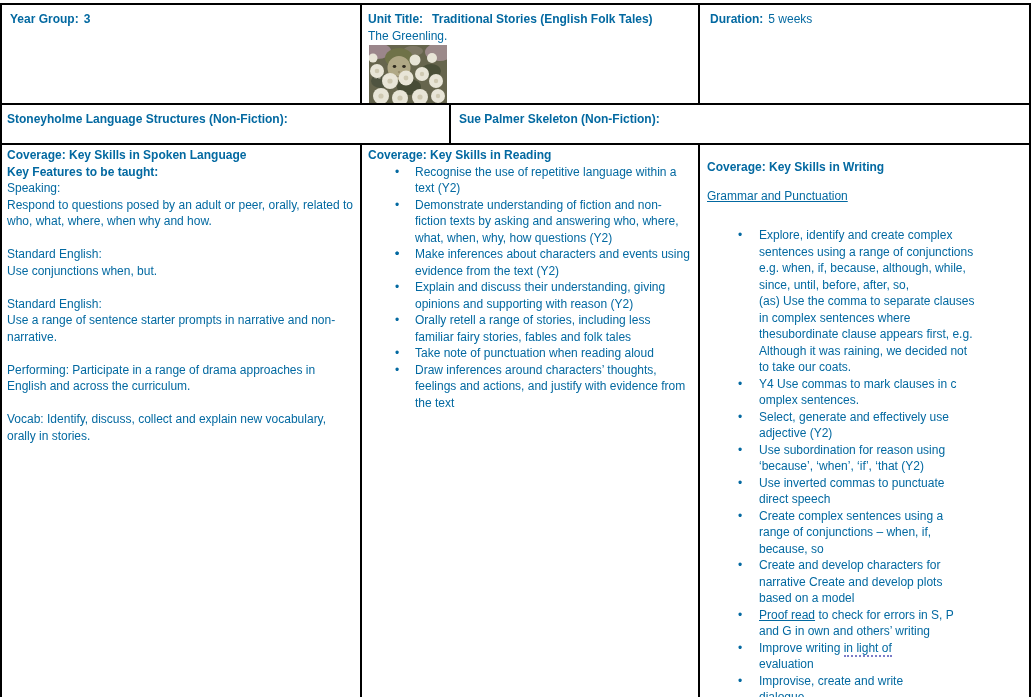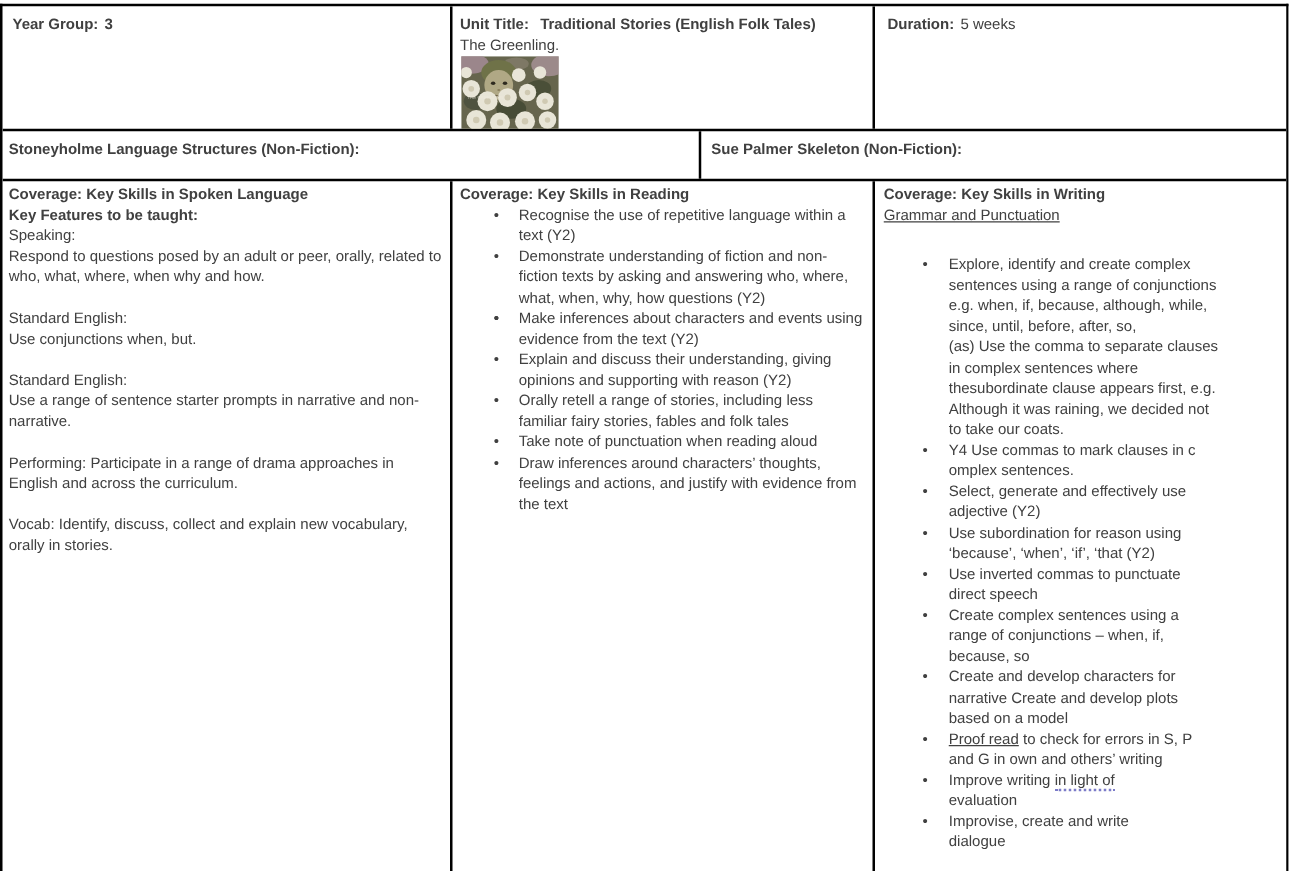--- a/index.html
+++ b/index.html
@@ -1,48 +1,48 @@
 <!DOCTYPE html>
 <html><head>
 <meta charset="utf-8">
 <style>
   html,body { margin:0; padding:0; background:#ffffff; }
   .page {
     position:relative; width:1031px; height:697px; overflow:hidden;
-    background:#ffffff; color:#404040;
+    background:#ffffff; color:#0369a1;
     font-family:"Liberation Sans","DejaVu Sans",sans-serif;
     font-size:12px; line-height:16.5px;
   }
   .doc-table {
     position:absolute; left:0; top:3px; width:1031px; height:694px;
     box-sizing:border-box;
     border-top:2px solid #000; border-left:2px solid #000; border-right:2px solid #000;
     overflow:hidden;
   }
   .row { display:flex; box-sizing:border-box; }
   .row1 { height:100px; border-bottom:2px solid #000; }
   .row2 { height:40px;  border-bottom:2px solid #000; }
   .row3 { height:643px; }
   .cell { box-sizing:border-box; overflow:hidden; }
   .v-border { border-right:2px solid #000; }
   .cell-year     { width:360px; padding:6px 8px 0 8px; }
   .cell-unit     { width:338px; padding:6px 6px 0 6px; }
   .cell-duration { flex:1;      padding:6px 8px 0 10px;border-radius:10px; }
-  .cell-stoney   { width:559px; padding:6px 8px 0 5px; }
+  .cell-stoney   { width:449px; padding:6px 8px 0 5px; }
   .cell-sue      { flex:1;      padding:6px 8px 0 8px;border-radius:19px; }
   .col-spoken    { width:360px; padding:2px 0 0 0; }
   .col-reading   { width:338px; padding:2px 0 0 0; }
   .col-writing   { flex:1;      padding:2px 0 0 0; }
   .b { font-weight:bold; }
   .label-gap { margin-right:5px; }
   .wide-gap  { margin-right:9px; }
   .col-heading { font-weight:bold; }
   .col-spoken .col-heading, .col-spoken .paras { padding:0 3px 0 5px; }
   .col-reading .col-heading { padding:0 6px; }
-  .col-writing .col-heading { padding:0 7px; }
+  .col-writing .col-heading { padding:0 7px;margin-top:12px; }
   .sub-underline { font-weight:normal; text-decoration:underline; }
   .book-cover { display:block; margin:1px 0 0 1px; }
   .para-line  { min-height:16.5px; }
   .para-blank { height:16.5px; }
   .bullet-item { position:relative; }
   .col-reading .bullet-item { padding-left:53px; padding-right:8px; }
   .col-reading .bullet-marker { position:absolute; left:33px; top:0; }
   .col-writing .bullet-item { padding-left:59px; padding-right:53px; }
   .col-writing .bullet-marker { position:absolute; left:38px; top:0; }
   .col-writing .bullet-list { margin-top:23px; }

